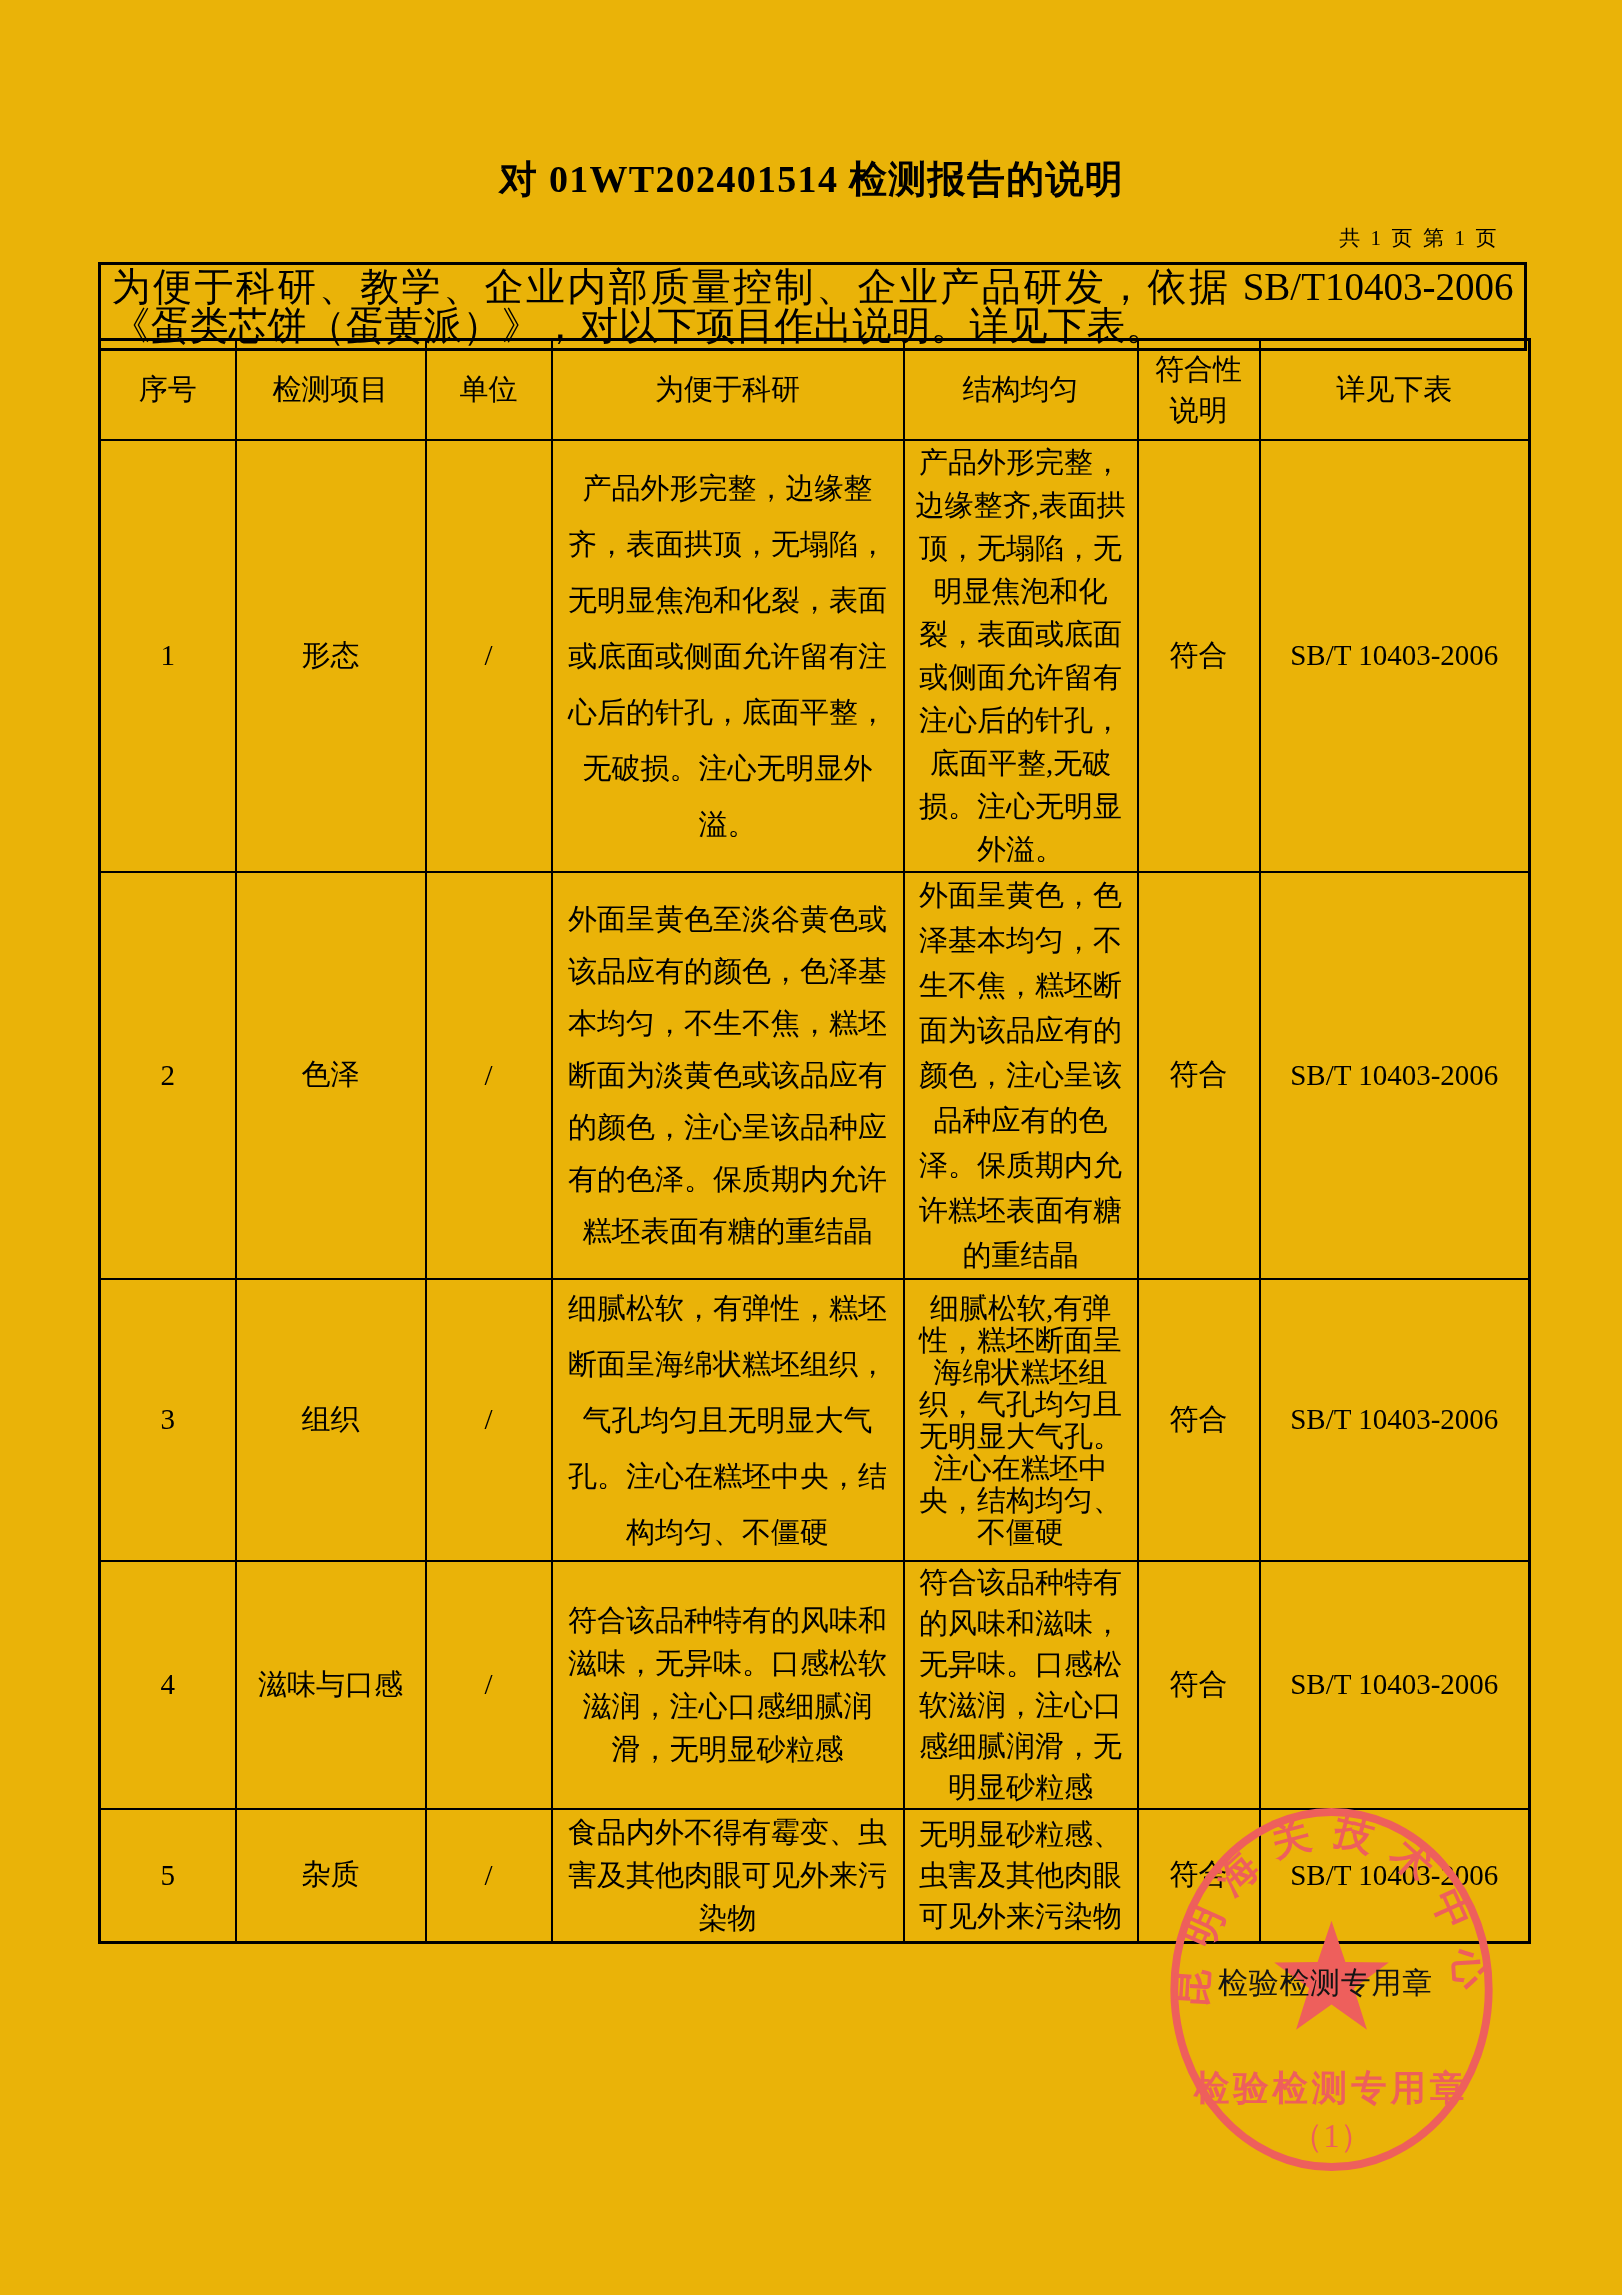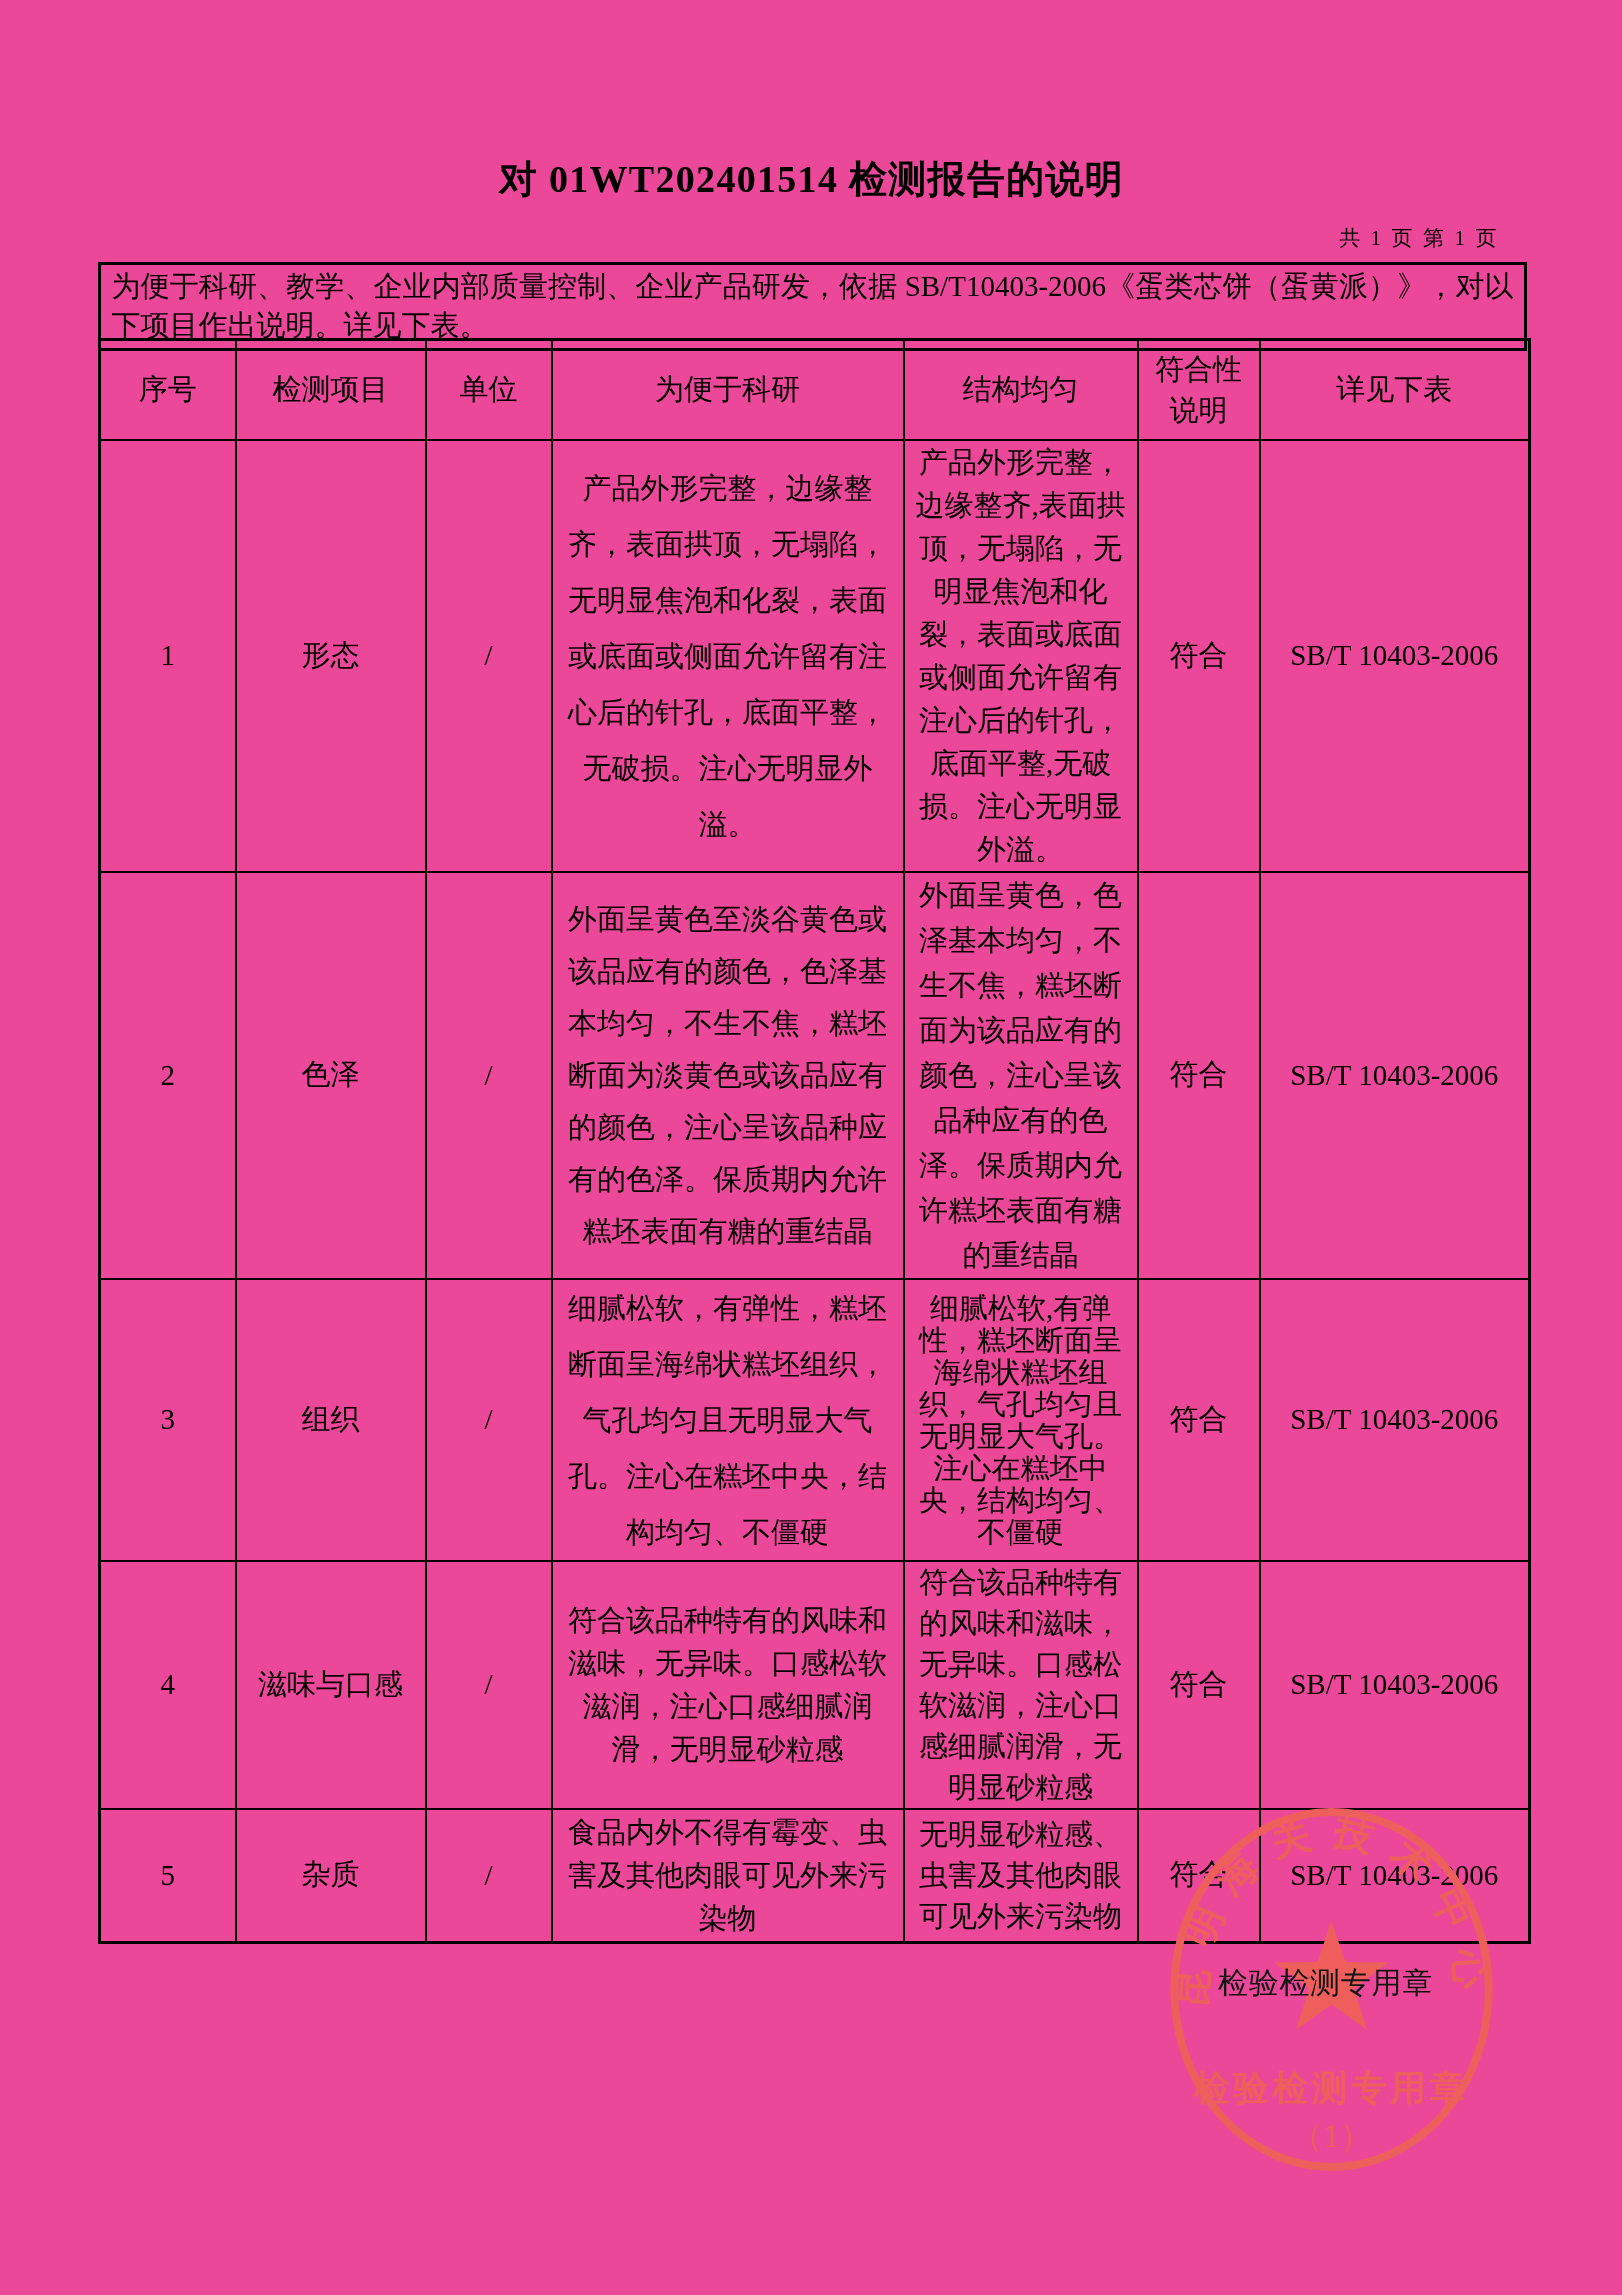--- a/index.html
+++ b/index.html
@@ -1,25 +1,25 @@
 <!DOCTYPE html>
 <html style="font-size:10.5px"><head>
 <meta charset="utf-8">
 <style>
   html,body{margin:0;padding:0;background:#ffffff;}
-  .page{position:relative;width:1623px;height:2295px;background:#ec4899;overflow:hidden;
+  .page{position:relative;width:1623px;height:2295px;background:#eab308;overflow:hidden;
         font-family:"Liberation Serif","DejaVu Serif",serif;color:#000;}
 
   .title{position:absolute;top:154px;left:0;width:100%;text-align:center;
          font-size:38px;font-weight:bold;letter-spacing:1.3px;}
 
   .page-info{position:absolute;top:224px;right:124px;font-size:21px;letter-spacing:2.6px;}
 
   .intro{position:absolute;left:98px;top:262px;width:1429px;box-sizing:border-box;
-         border:3.3px solid #000;padding:2px 10.5px 2.6px 10.5px;font-size:29px;line-height:39px;
+         border:3.3px solid #000;padding:2px 10.5px 2.6px 10.5px;font-size:39px;line-height:39px;
          text-align:justify;}
 
   table.doc-table{position:absolute;left:98px;top:338px;width:1429px;
         border-collapse:collapse;table-layout:fixed;font-size:29px;
         border:3.9px solid #000;}
   .doc-table th,.doc-table td{border:2.6px solid #000;vertical-align:middle;
         text-align:center;padding:0 5.2px;font-weight:normal;}
   .doc-table th{line-height:41px;}
 
   .h-head{height:100px}

